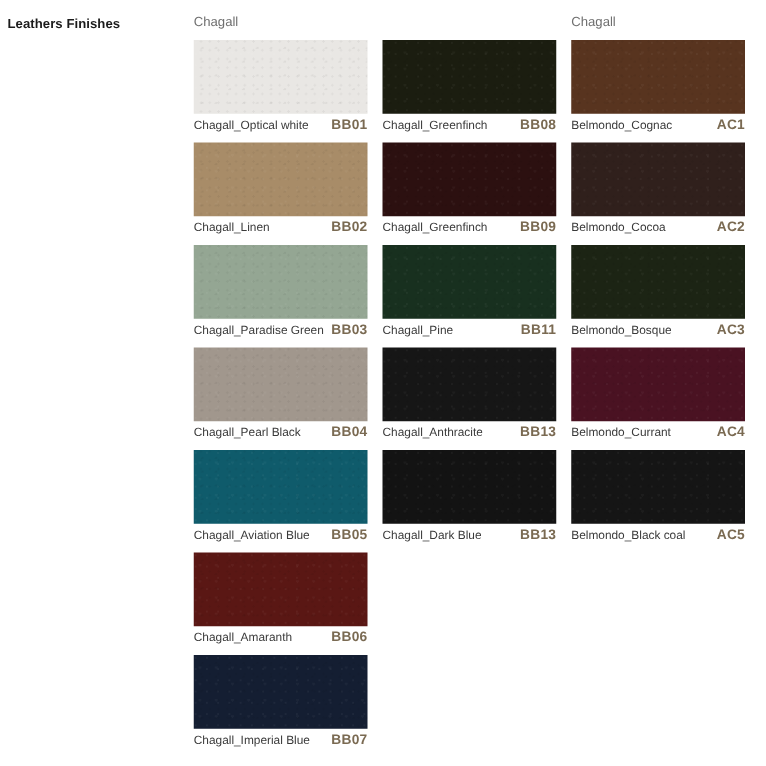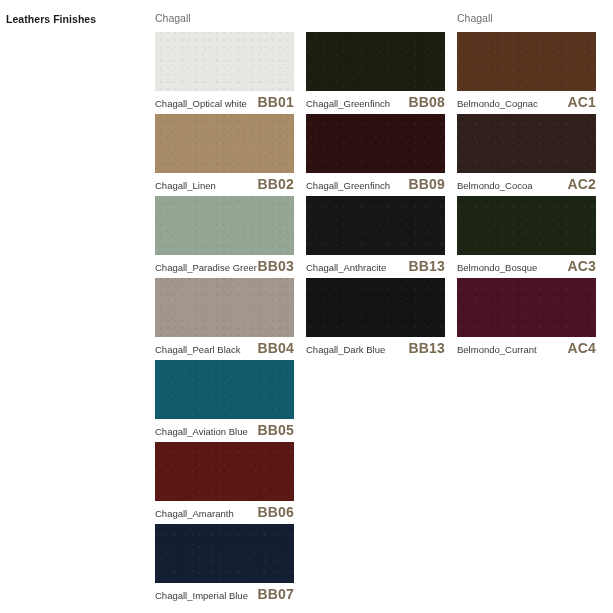--- a/index.html
+++ b/index.html
@@ -106,21 +106,21 @@
   }
 
   .swatch-name {
     font-size: 9.5px;
     color: #3a3a3a;
     white-space: nowrap;
     overflow: hidden;
   }
 
   .swatch-code {
-    font-size: 14px;
+    font-size: 11px;
     font-weight: bold;
     color: #7a6a52;
     white-space: nowrap;
     letter-spacing: 0.2px;
   }
 </style>
 </head>
 <body>
 
 <div class="page">
@@ -193,20 +193,27 @@
             </div>
           </div>
           <div class="swatch-item">
             <div class="swatch-chip" style="background: rgb(44, 16, 16);"></div>
             <div class="swatch-caption">
               <span class="swatch-name">Chagall_Greenfinch</span>
               <span class="swatch-code">BB09</span>
             </div>
           </div>
           <div class="swatch-item">
+            <div class="swatch-chip" style="background: rgb(24, 48, 31);"></div>
+            <div class="swatch-caption">
+              <span class="swatch-name">Chagall_Pine</span>
+              <span class="swatch-code">BB11</span>
+            </div>
+          </div>
+          <div class="swatch-item">
             <div class="swatch-chip" style="background: rgb(22, 22, 22);"></div>
             <div class="swatch-caption">
               <span class="swatch-name">Chagall_Anthracite</span>
               <span class="swatch-code">BB13</span>
             </div>
           </div>
           <div class="swatch-item">
             <div class="swatch-chip" style="background: rgb(19, 19, 19);"></div>
             <div class="swatch-caption">
               <span class="swatch-name">Chagall_Dark Blue</span>
@@ -239,17 +246,24 @@
               <span class="swatch-code">AC3</span>
             </div>
           </div>
           <div class="swatch-item">
             <div class="swatch-chip" style="background: rgb(74, 18, 34);"></div>
             <div class="swatch-caption">
               <span class="swatch-name">Belmondo_Currant</span>
               <span class="swatch-code">AC4</span>
             </div>
           </div>
+          <div class="swatch-item">
+            <div class="swatch-chip" style="background: rgb(21, 21, 21);"></div>
+            <div class="swatch-caption">
+              <span class="swatch-name">Belmondo_Black coal</span>
+              <span class="swatch-code">AC5</span>
+            </div>
+          </div>
         </div>
       </div>
     </div>
 
 </div>
 
 </body></html>

